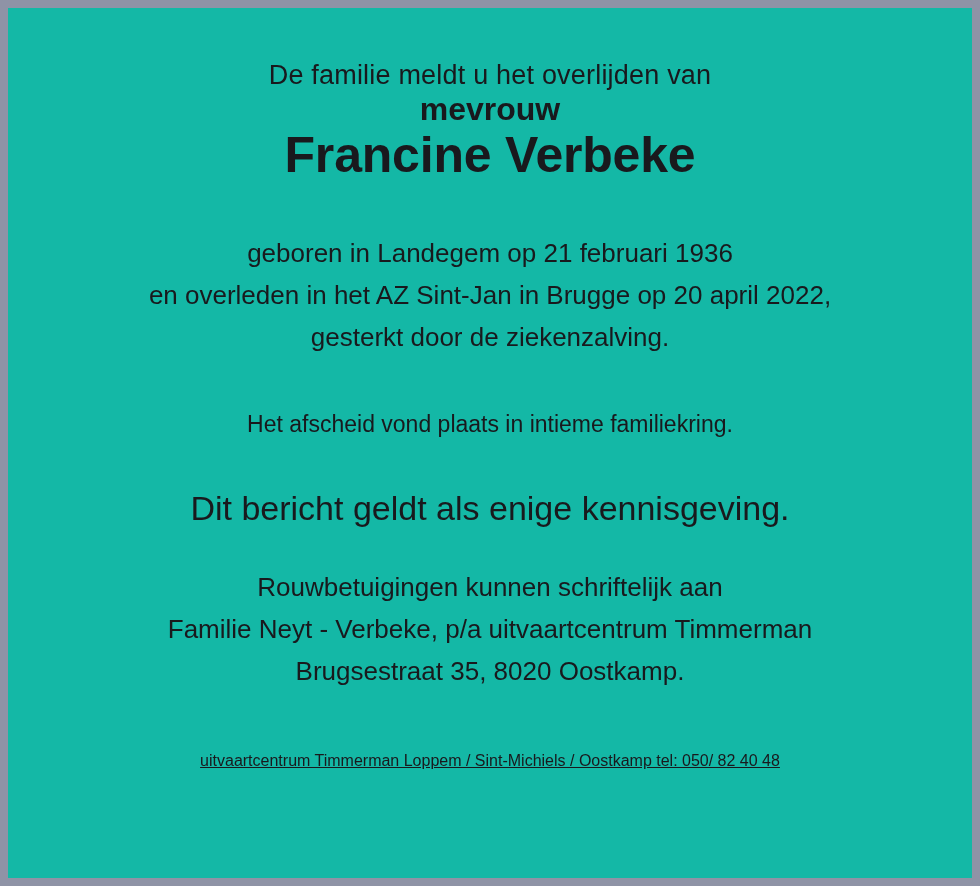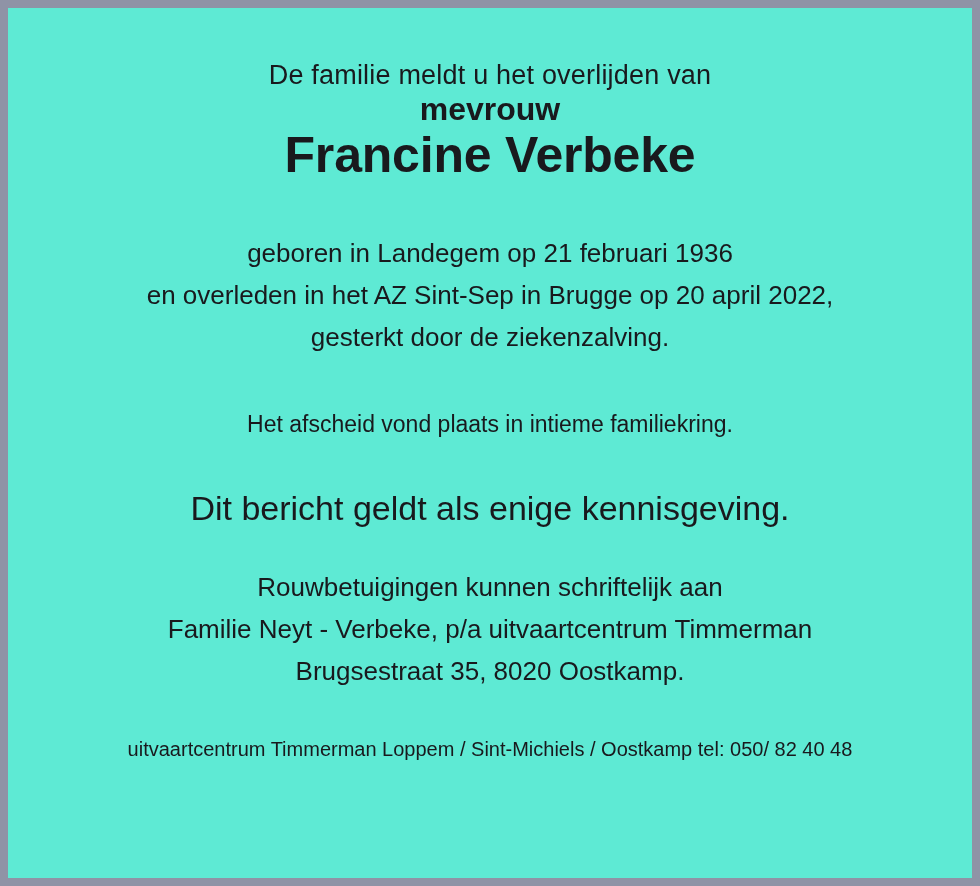--- a/index.html
+++ b/index.html
@@ -12,21 +12,21 @@
     background: #8f93a6;
     font-family: "Liberation Sans", sans-serif;
     overflow: hidden;
   }
   .card {
     position: absolute;
     left: 8px;
     top: 8px;
     width: 964px;
     height: 870px;
-    background: #5eead4;
+    background: #14b8a6;
     box-sizing: border-box;
     display: flex;
     flex-direction: column;
     align-items: center;
   }
   .notice {
     width: 100%;
     text-align: center;
     color: #19191d;
   }
@@ -68,44 +68,45 @@
     margin-top: 48px;
     font-size: 34px;
     line-height: 36px;
   }
   .block-condolences {
     margin-top: 40px;
     font-size: 26px;
     line-height: 42px;
   }
   .footer {
-    margin-top: 44px;
-    font-size: 20px;
+    margin-top: 56px;
+    font-size: 16px;
     line-height: 26px;
     color: #19191d;
+    text-decoration: underline;
   }
   .row {
     display: block;
   }
 </style>
 </head>
 <body>
 
 <div class="card">
 
   <div class="notice line-intro">De familie meldt u het overlijden van</div>
 
   <div class="notice line-title">mevrouw</div>
 
   <div class="notice line-name">Francine Verbeke</div>
 
 
   <div class="notice block-birth">
     <span class="row">geboren in Landegem op 21 februari 1936</span>
-    <span class="row">en overleden in het AZ Sint-Sep in Brugge op 20 april 2022,</span>
+    <span class="row">en overleden in het AZ Sint-Jan in Brugge op 20 april 2022,</span>
     <span class="row">gesterkt door de ziekenzalving.</span>
   </div>
 
   <div class="notice block-farewell">Het afscheid vond plaats in intieme familiekring.</div>
 
   <div class="notice block-notice">Dit bericht geldt als enige kennisgeving.</div>
 
   <div class="notice block-condolences">
     <span class="row">Rouwbetuigingen kunnen schriftelijk aan</span>
     <span class="row">Familie Neyt - Verbeke, p/a uitvaartcentrum Timmerman</span>

